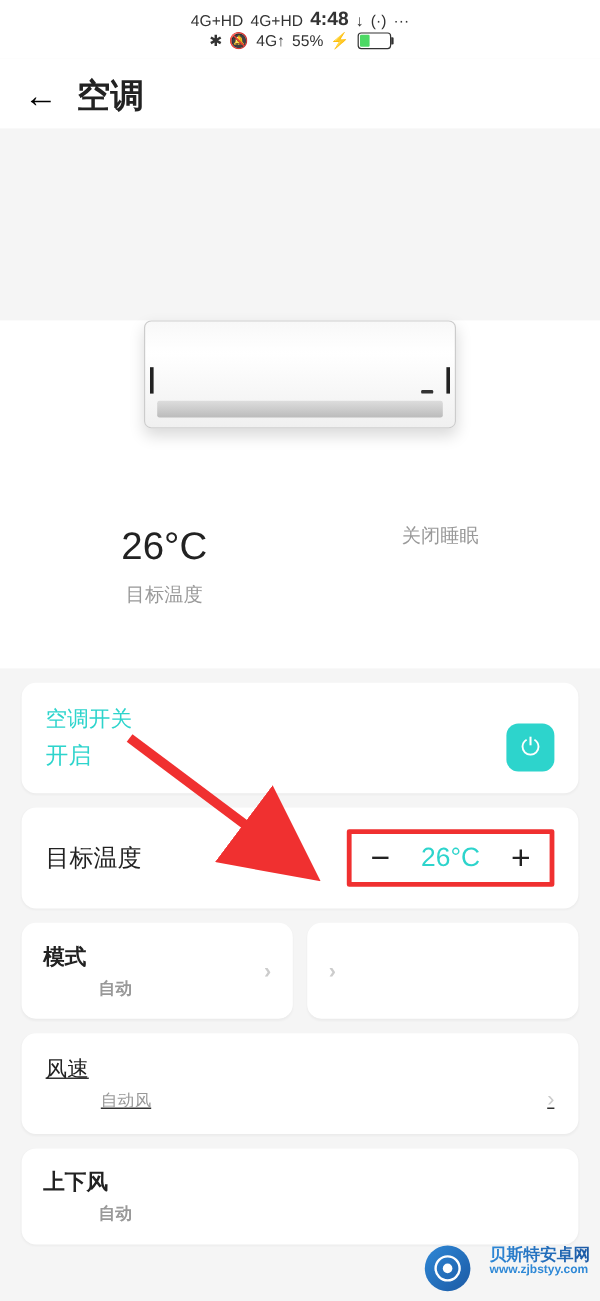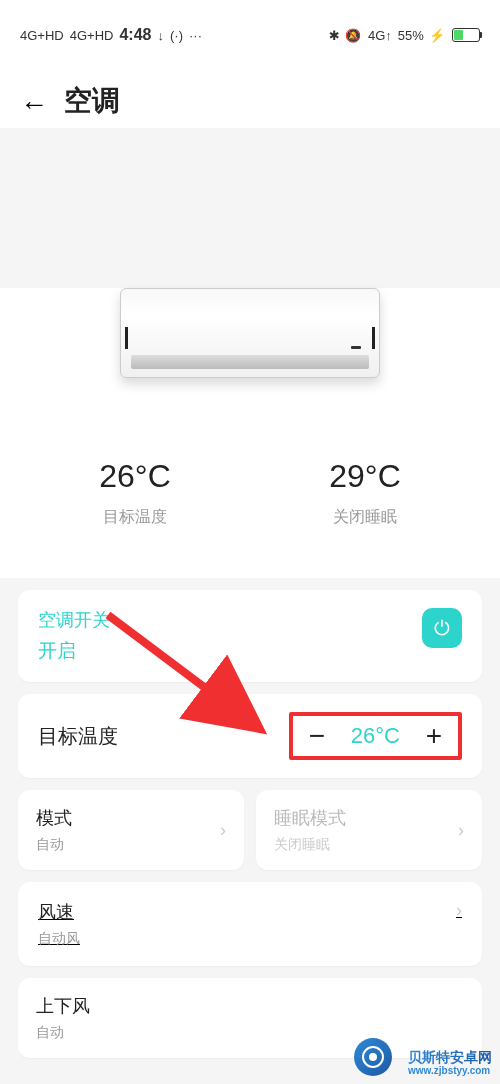--- a/index.html
+++ b/index.html
@@ -9,24 +9,25 @@
       background: #f5f5f5;
       font-family: -apple-system, BlinkMacSystemFont, "PingFang SC", sans-serif;
       position: relative;
       overflow: hidden;
     }
     
     .status-bar {
       display: flex;
       justify-content: space-between;
       align-items: center;
-      padding: 26px 20px;
+      padding: 8px 20px;
       font-size: 14px;
       color: #333;
       background: #fff;
+      flex-direction: column;
     }
     .status-left, .status-right {
       display: flex;
       align-items: center;
       gap: 6px;
     }
     .status-left span, .status-right span {
       font-size: 13px;
     }
     .battery-icon {
@@ -153,21 +154,21 @@
     .card {
       background: #fff;
       margin: 12px 18px 0;
       padding: 18px 20px;
       border-radius: 12px;
       box-shadow: 0 1px 2px rgba(0,0,0,0.04);
     }
     .card-full {
       display: flex;
       justify-content: space-between;
-      align-items: flex-start;
+      align-items: flex-end;
     }
     
     .switch-card .switch-label {
       color: #2dd4cc;
       font-size: 18px;
       margin-bottom: 6px;
     }
     .switch-card .switch-status {
       color: #2dd4cc;
       font-size: 19px;
@@ -212,37 +213,39 @@
     .temp-display {
       font-size: 22px;
       color: #2dd4cc;
       font-weight: 400;
     }
     
     .cards-2col {
       display: flex;
       gap: 12px;
       margin: 12px 18px 0;
+      font-weight: bold;
     }
     .cards-2col .card {
       flex: 1;
       margin: 0;
       padding: 16px 18px;
       display: flex;
       justify-content: space-between;
       align-items: center;
     }
     .card-title {
       font-size: 18px;
       color: #222;
       margin-bottom: 6px;
     }
     .card-sub {
       font-size: 14px;
       color: #999;
+      margin-left: 46px;
     }
     .card-disabled .card-title {
       color: #bbb;
     }
     .card-disabled .card-sub {
       color: #ccc;
     }
     .chevron {
       color: #ccc;
       font-size: 18px;
@@ -259,21 +262,21 @@
       top: 605px;
       pointer-events: none;
       z-index: 5;
     }
     
     .watermark {
       position: absolute;
       right: 8px;
       bottom: 8px;
       display: flex;
-      align-items: flex-end;
+      align-items: flex-start;
       gap: 16px;
       opacity: 0.92;
     }
     .wm-logo {
       width: 38px;
       height: 38px;
       border-radius: 50%;
       background: linear-gradient(135deg, #1e7fd4, #0a4d9e);
       display: flex;
       align-items: center;
@@ -336,21 +339,20 @@
       <div class="ac-led"></div>
     </div>
   </div>
 
   <div class="temp-row">
     <div class="temp-block">
       <div class="temp-value">26°C</div>
       <div class="temp-label">目标温度</div>
     </div>
     <div class="temp-block">
-      <div class="temp-value">29°C</div>
       <div class="temp-label">关闭睡眠</div>
     </div>
   </div>
 </div>
 
 <div class="card card-full switch-card">
   <div>
     <div class="switch-label">空调开关</div>
     <div class="switch-status">开启</div>
   </div>
@@ -370,24 +372,20 @@
 
 <div class="cards-2col">
   <div class="card">
     <div>
       <div class="card-title">模式</div>
       <div class="card-sub">自动</div>
     </div>
     <span class="chevron">›</span>
   </div>
   <div class="card card-disabled">
-    <div>
-      <div class="card-title">睡眠模式</div>
-      <div class="card-sub">关闭睡眠</div>
-    </div>
     <span class="chevron">›</span>
   </div>
 </div>
 
 <div class="card card-full single-card">
   <div>
     <div class="card-title">风速</div>
     <div class="card-sub">自动风</div>
   </div>
   <span class="chevron">›</span>

